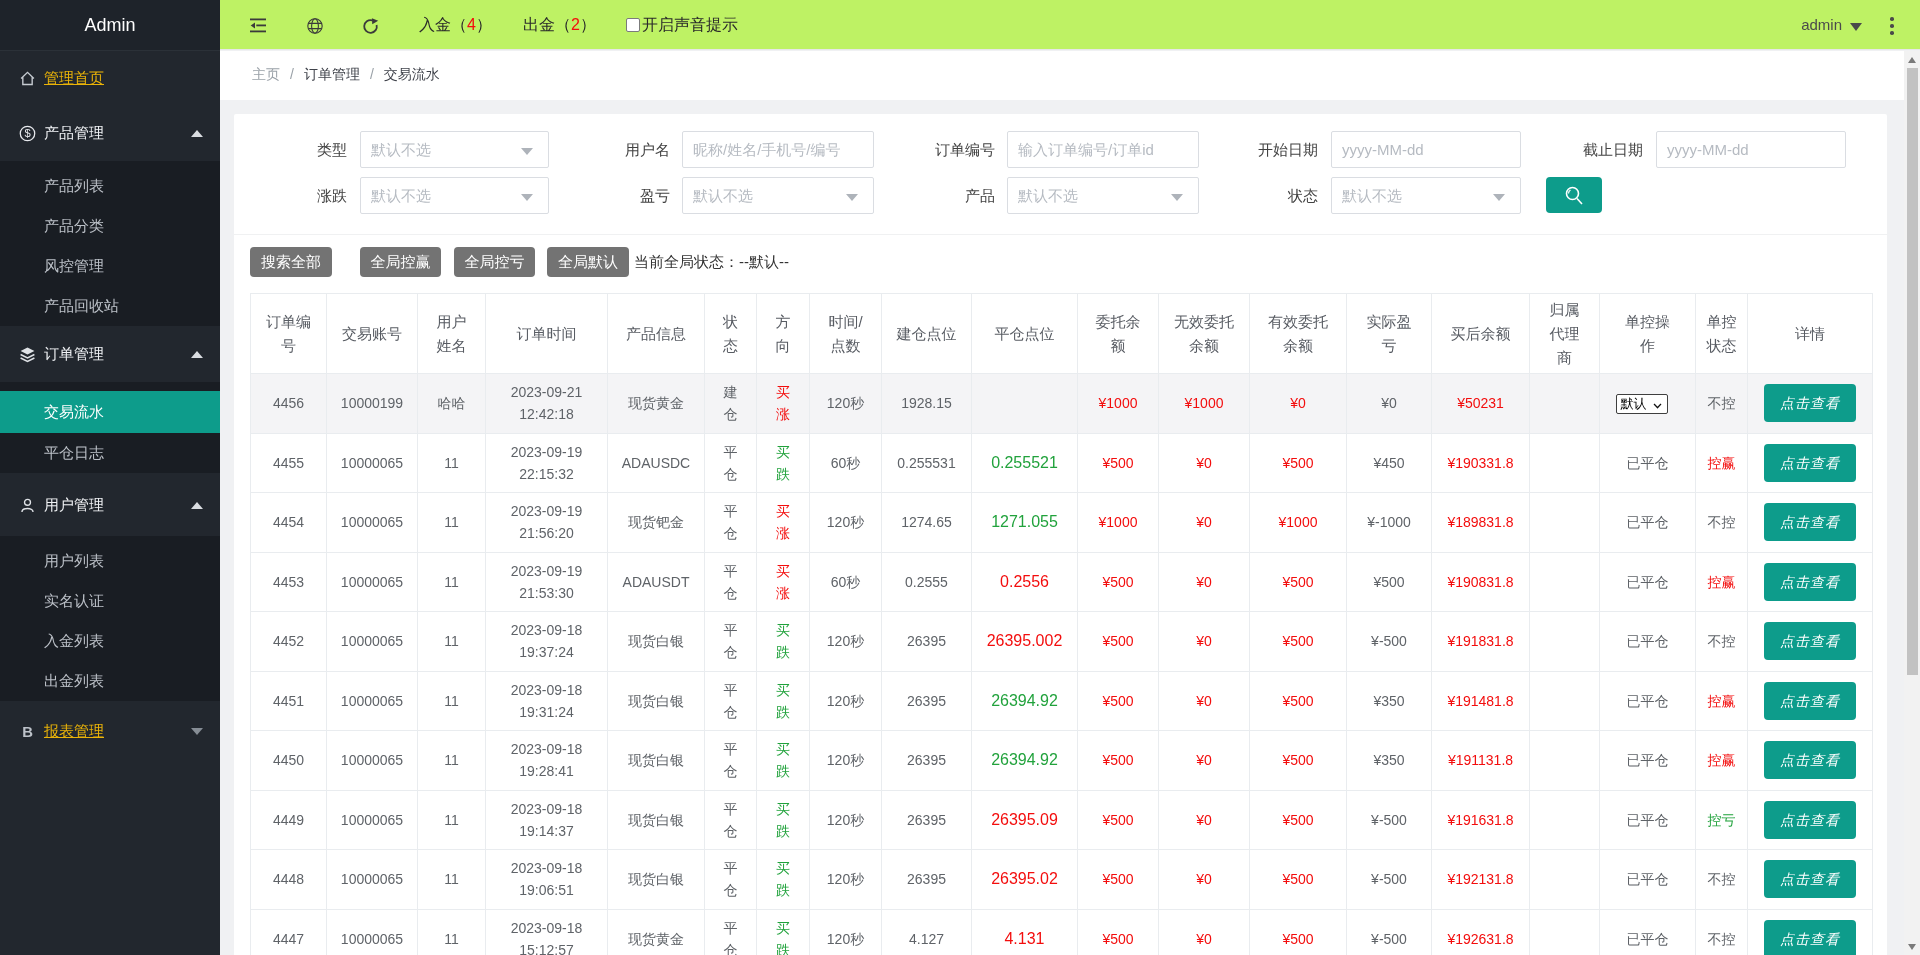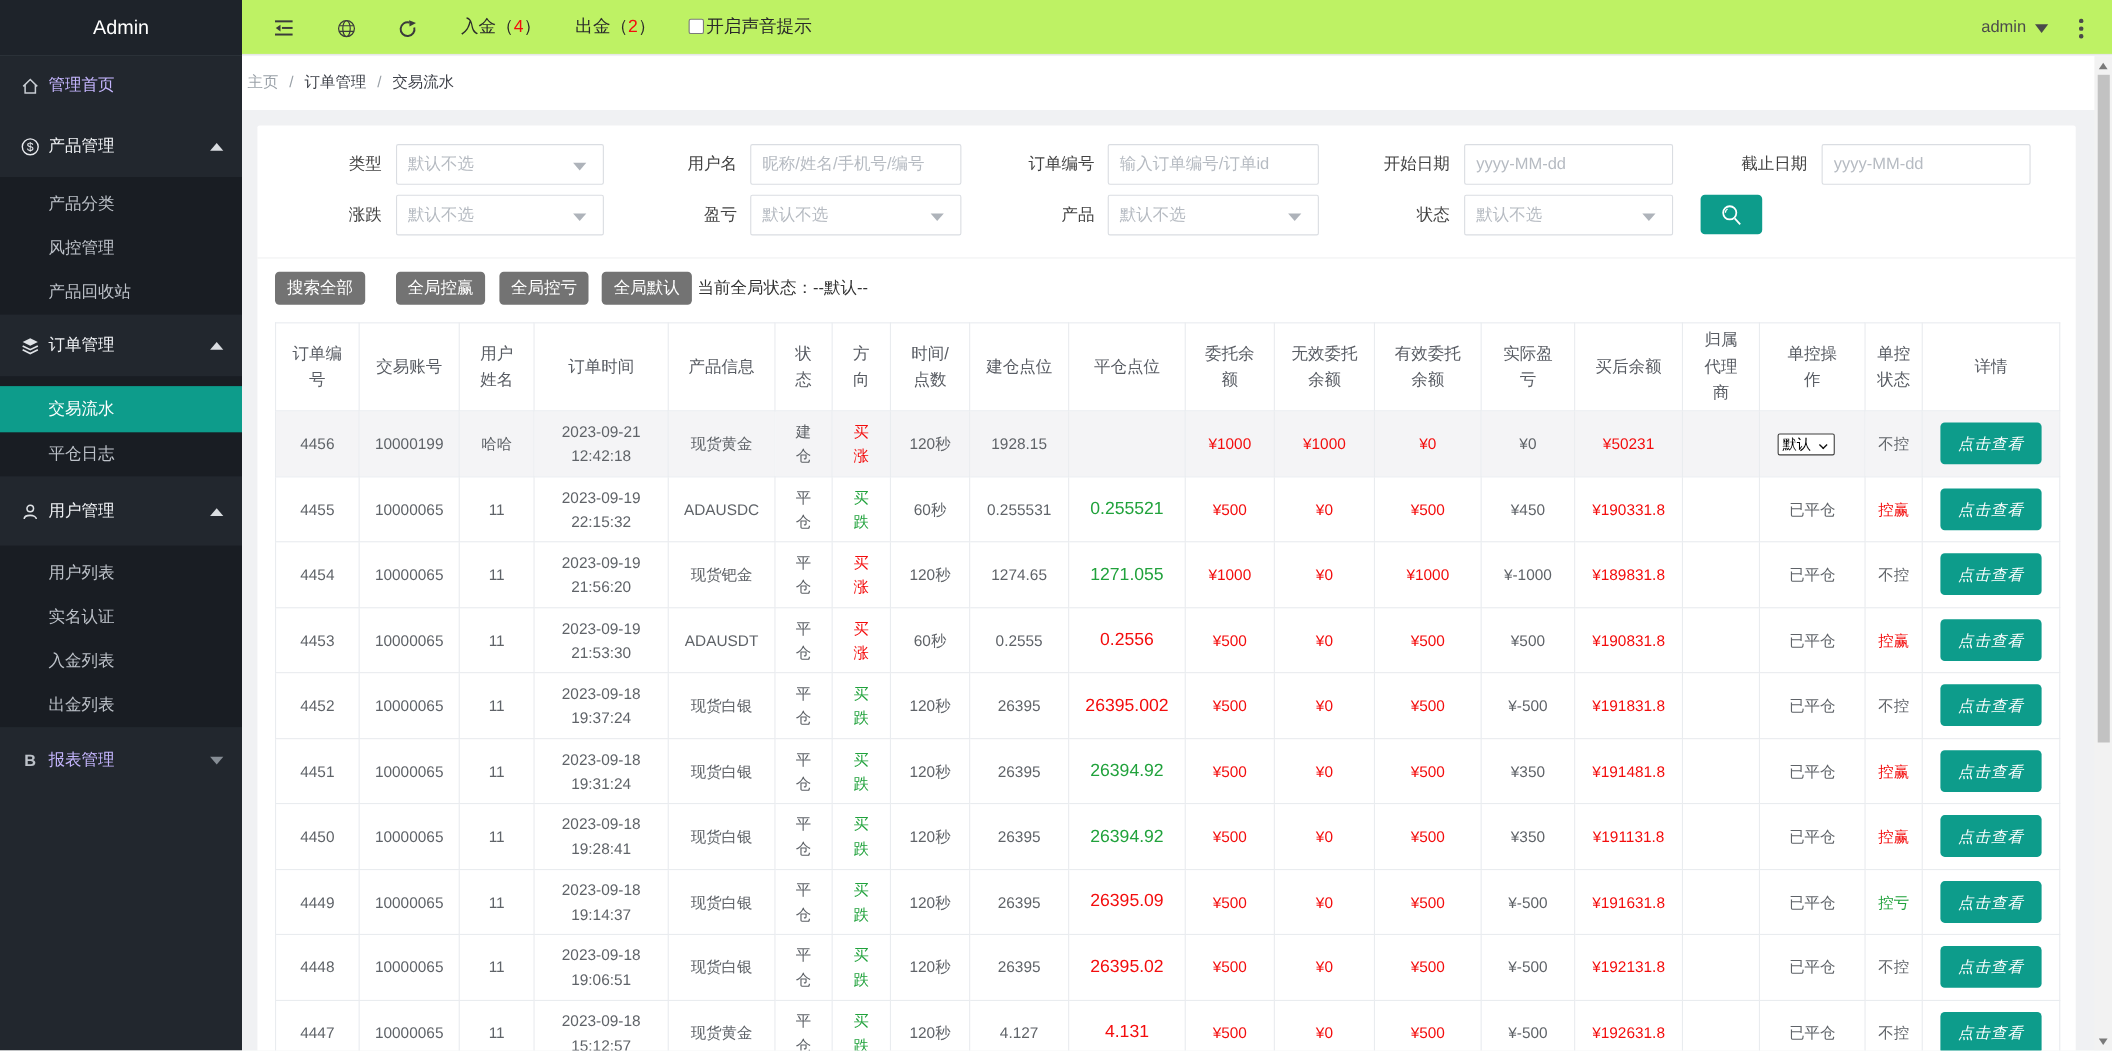--- a/index.html
+++ b/index.html
@@ -10,35 +10,35 @@
 #sidebar{position:absolute;left:0;top:0;width:220px;height:955px;background:#22272e;z-index:5;}
 #sb-title{height:51px;line-height:50px;text-align:center;color:#fff;font-size:18px;background:#1e232a;border-bottom:1px solid #2b3138;}
 .sb-item{position:relative;color:#f0f2f5;font-size:15px;}
 .sb-item .ic{position:absolute;left:19px;top:50%;margin-top:-8px;width:17px;height:17px;}
 .sb-item .tx{position:absolute;left:44px;top:50%;margin-top:-11px;line-height:22px;}
 .sb-item .arr-u{position:absolute;right:17px;top:50%;margin-top:-3px;width:0;height:0;border-left:6px solid transparent;border-right:6px solid transparent;border-bottom:7px solid #dadde1;}
 .sb-item .arr-d{position:absolute;right:17px;top:50%;margin-top:-3px;width:0;height:0;border-left:6px solid transparent;border-right:6px solid transparent;border-top:7px solid #868d95;}
 .sb-sub{background:#191d23;}
 .sb-sub .si{height:40px;line-height:40px;padding-left:44px;color:#bcc1c8;font-size:15px;}
 .sb-sub .si.act{background:#0d9c8b;color:#fff;height:42px;line-height:42px;}
-.dim .tx{color:#c4b5fd;}
+.dim .tx{color:#eab308;text-decoration:underline;}
 
 
 #topbar{position:absolute;left:220px;top:0;width:1700px;height:50px;background:#bef264;border-bottom:1px solid #e7e7e7;z-index:4;}
 .tb-ic{position:absolute;top:18px;}
 .tb-tx{position:absolute;top:0;height:50px;line-height:50px;font-size:16px;color:#2a2a2a;white-space:nowrap;}
 .tb-tx b{font-weight:normal;}
 #admin-area{position:absolute;right:58px;top:0;height:50px;line-height:50px;font-size:15px;color:#4b4b4b;}
 #admin-caret{display:inline-block;width:0;height:0;border-left:6px solid transparent;border-right:6px solid transparent;border-top:8px solid #4a4a4a;vertical-align:-1px;margin-left:8px;}
 #dots{position:absolute;right:26px;top:17px;width:4px;height:20px;}
 #dots i{display:block;width:3.5px;height:3.5px;border-radius:50%;background:#4a4a4a;margin:0 0 3.5px 0;}
 #cbx{display:inline-block;width:14px;height:14px;border:1px solid #7b7b7b;border-radius:2px;background:#fff;vertical-align:-2px;margin-right:2px;}
 
 
-#crumbs{position:absolute;left:220px;top:51px;width:1700px;height:49px;background:#fff;line-height:47px;font-size:14px;padding-left:5px;color:#3f424a;}
+#crumbs{position:absolute;left:220px;top:51px;width:1700px;height:49px;background:#fff;line-height:47px;font-size:14px;padding-left:32px;color:#3f424a;}
 #crumbs .lt{color:#9aa1a8;}
 #crumbs .sep{color:#9aa1a8;padding:0 10px;}
 
 
 #content{position:absolute;left:220px;top:100px;width:1700px;height:855px;background:#f0f1f3;}
 #card{position:absolute;left:14px;top:14px;width:1653px;height:900px;background:#fff;border-radius:2px;}
 
 
 .flabel{position:absolute;height:37px;line-height:37px;text-align:right;font-size:15px;color:#424242;}
 .fsel,.finp{position:absolute;height:37px;border:1px solid #dadde2;border-radius:2px;background:#fff;line-height:35px;padding-left:10px;font-size:15px;color:#b6bbc2;}
@@ -79,20 +79,21 @@
     </div>
     <div class="sb-item" style="height:56px">
       <svg class="ic" viewBox="0 0 16 16">
         <circle cx="8" cy="8" r="6.8" fill="none" stroke="#e8eaee" stroke-width="1.2"></circle>
         <text x="8" y="11.6" font-size="10.5" fill="#e8eaee" text-anchor="middle" font-family="Liberation Sans">$</text>
       </svg>
       <span class="tx">产品管理</span>
       <span class="arr-u"></span>
     </div>
     <div class="sb-sub" style="padding-top:5px;padding-bottom:0px">
+      <div class="si">产品列表</div>
       <div class="si">产品分类</div>
       <div class="si">风控管理</div>
       <div class="si">产品回收站</div>
     </div>
     <div class="sb-item" style="height:56px">
       <svg class="ic" viewBox="0 0 16 16">
         <path d="M8 1.5 L14.5 4.7 8 7.9 1.5 4.7 Z" fill="#dfe2e6"></path>
         <path d="M1.5 8 L8 11.2 14.5 8" fill="none" stroke="#dfe2e6" stroke-width="1.4"></path>
         <path d="M1.5 11.3 L8 14.5 14.5 11.3" fill="none" stroke="#dfe2e6" stroke-width="1.4"></path>
       </svg>

